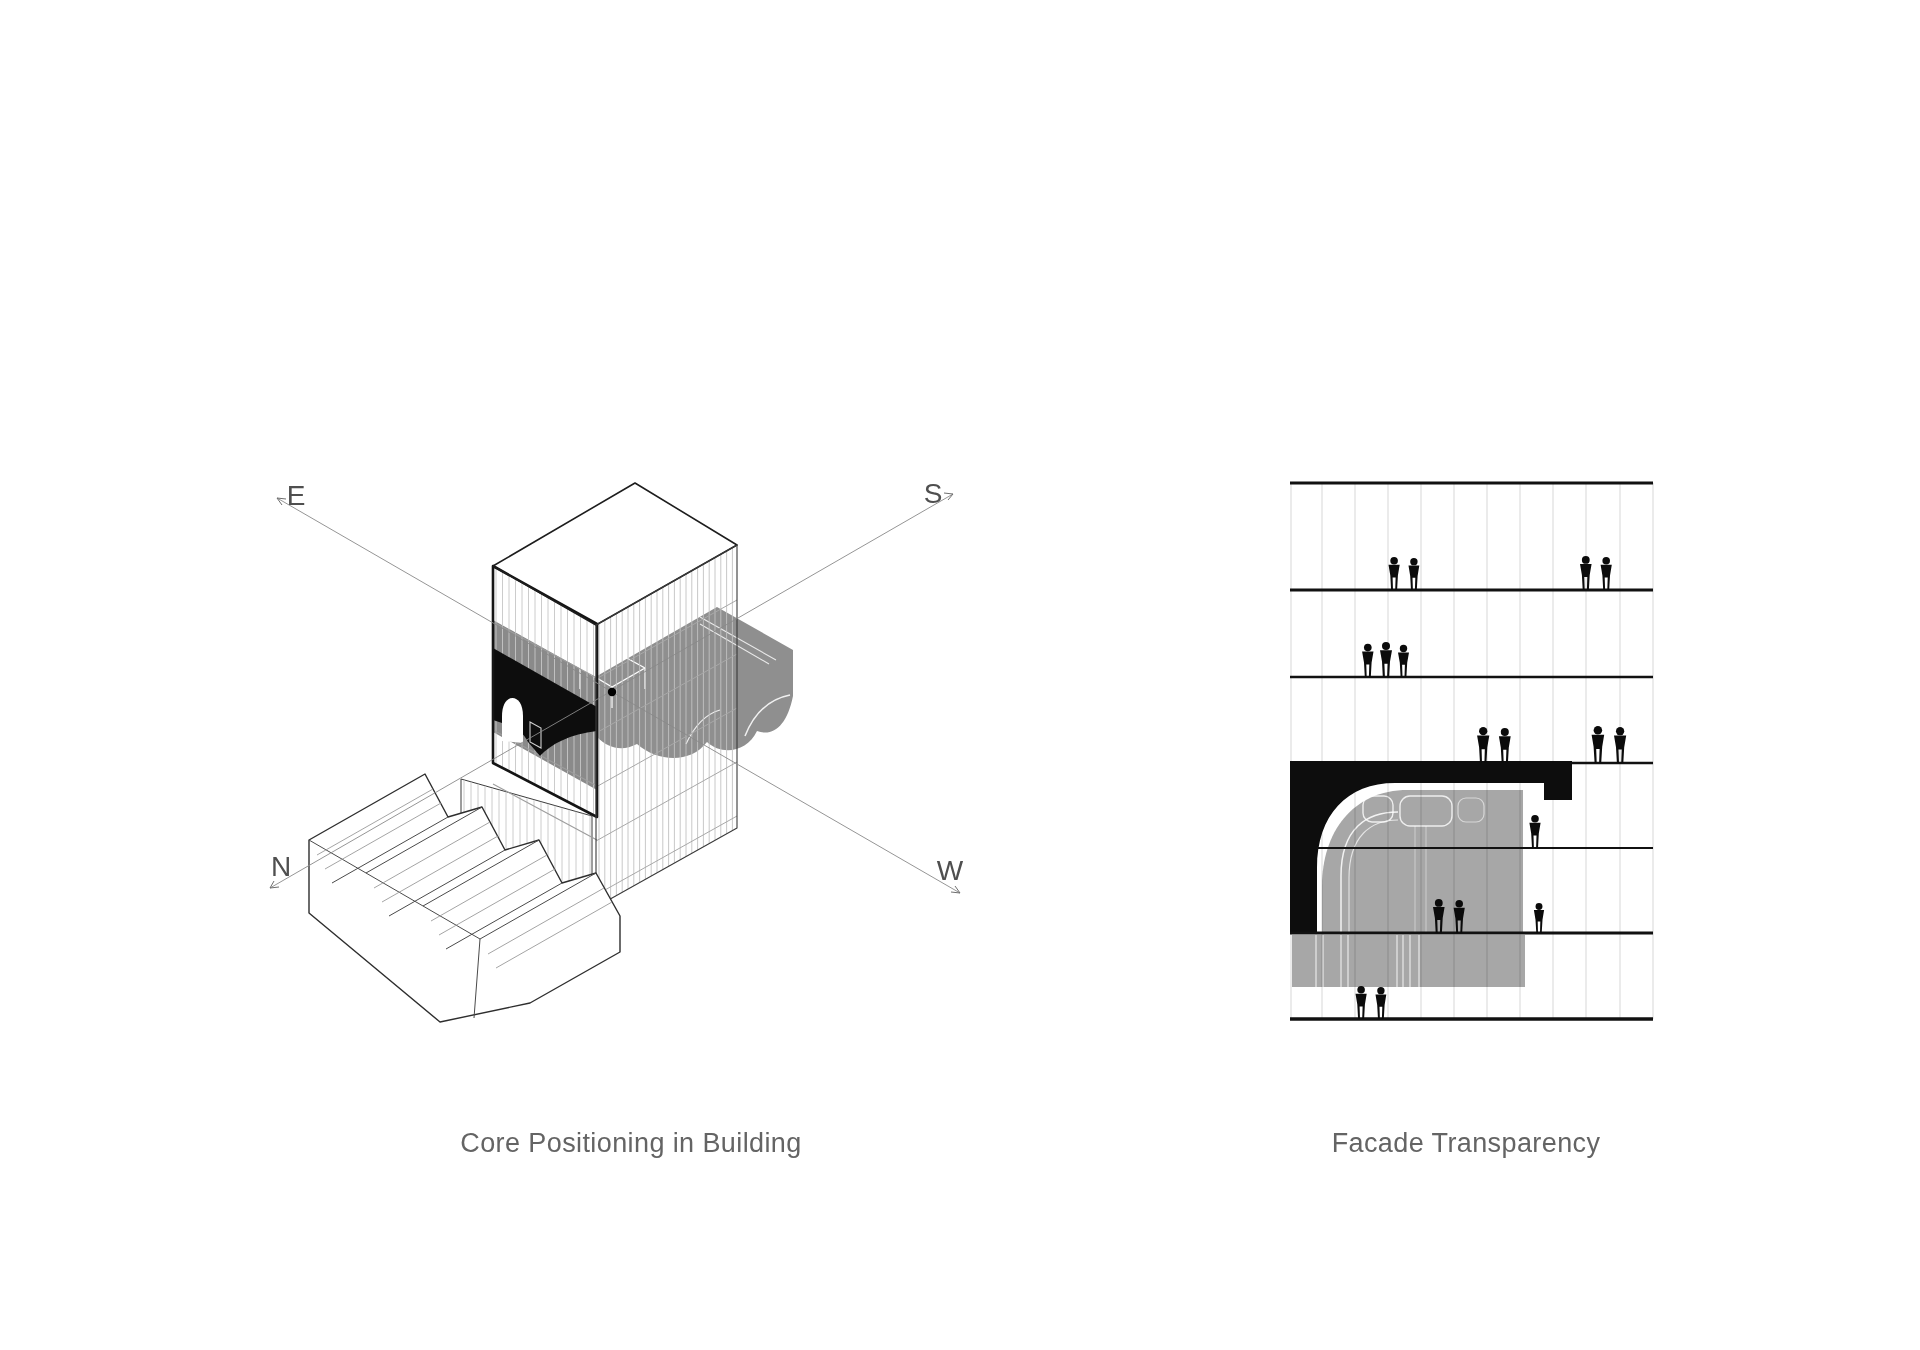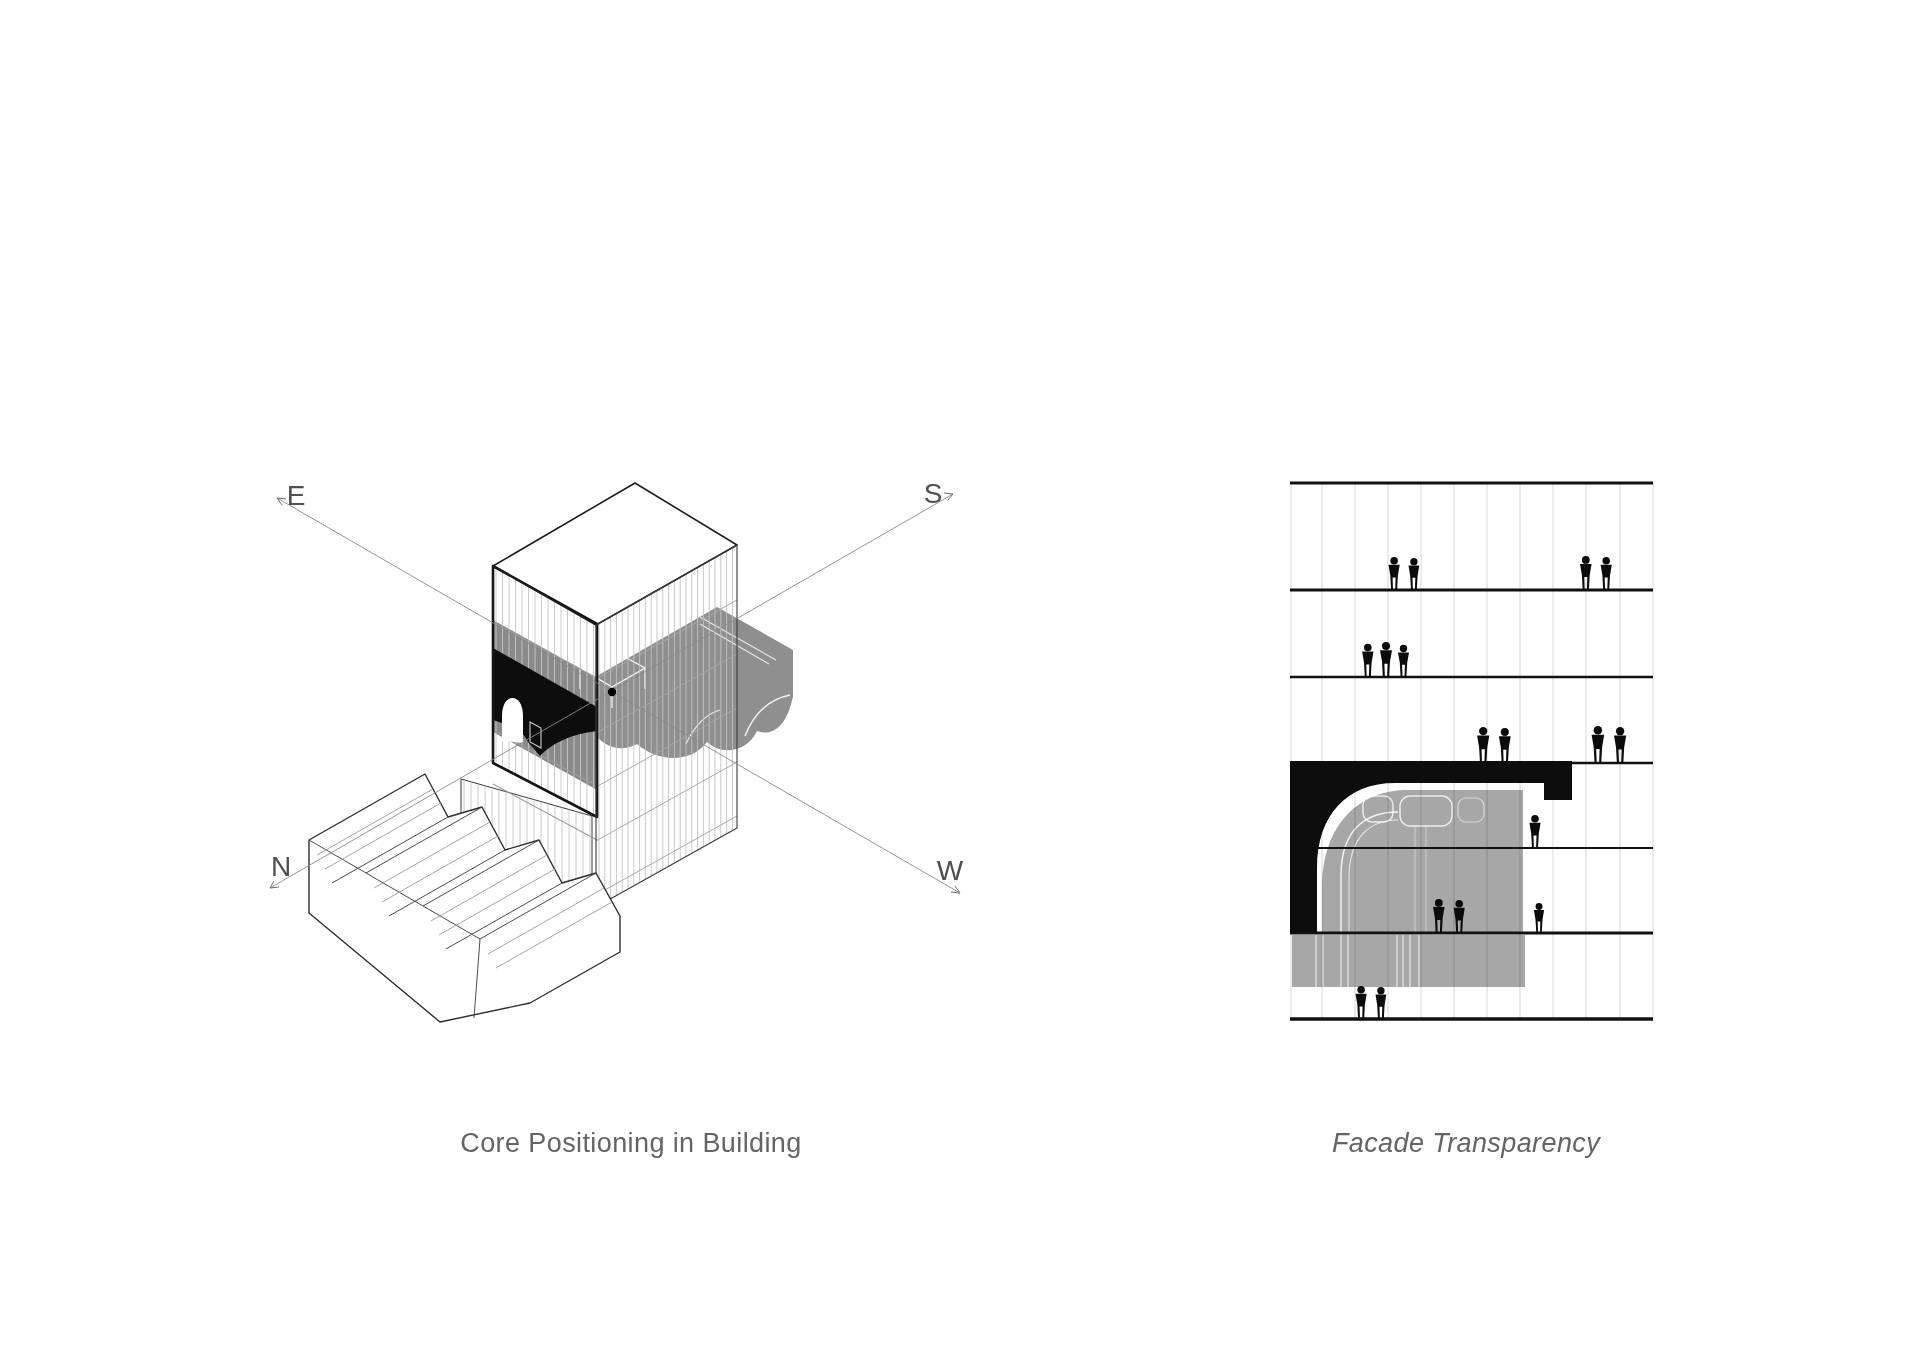--- a/index.html
+++ b/index.html
@@ -274,14 +274,14 @@
             <circle cx="1361.1" cy="989.795" r="3.7950000000000004" fill="#0b0b0b"></circle>
             <path d="M1355.5,993.8L1366.7,993.8L1364.9,1004.5L1364.1,1019.0L1362.2,1019.0L1362.6,1006.5L1359.6,1006.5L1360.0,1019.0L1358.1,1019.0L1357.3,1004.5Z" fill="#0b0b0b"></path>
             <circle cx="1380.9" cy="990.67115" r="3.68115" fill="#0b0b0b"></circle>
             <path d="M1375.5,994.5L1386.3,994.5L1384.6,1004.9L1383.8,1019.0L1381.9,1019.0L1382.3,1006.8L1379.5,1006.8L1379.9,1019.0L1378.0,1019.0L1377.2,1004.9Z" fill="#0b0b0b"></path>
           </g>
         </g>
     </g>
   </svg>
 
   <div class="caption" id="caption-left" style="left: 594px; top: 1128px; margin-left: 37px;">Core Positioning in Building</div>
-  <div class="caption" id="caption-right" style="left: 1466px; top: 1128px; font-style: italic;">Facade Transparency</div>
+  <div class="caption" id="caption-right" style="left: 1466px; top: 1128px;">Facade Transparency</div>
 </div>
 
 </body></html>

